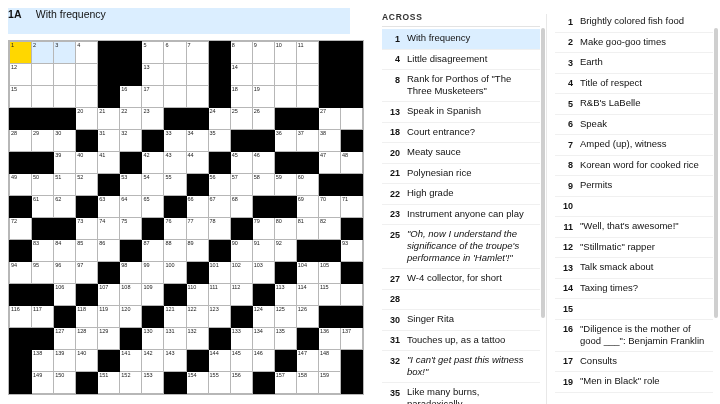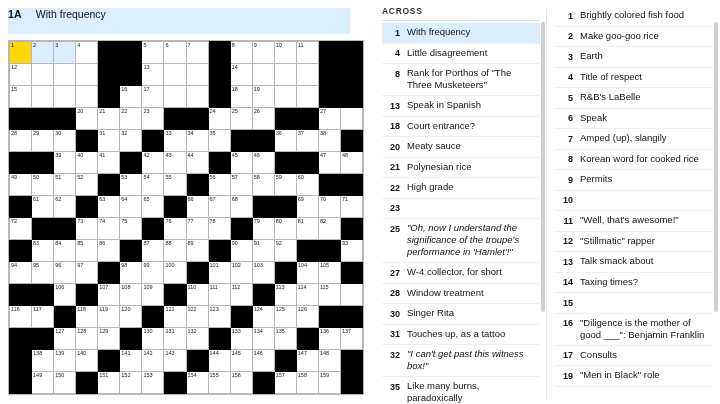--- a/index.html
+++ b/index.html
@@ -88,21 +88,21 @@
     font-size: 5.5px;
     line-height: 6px;
     color: #1a1a1a;
     font-family: "Liberation Sans", sans-serif;
   }
 
   
   .clues {
     flex: 1 1 auto;
     display: flex;
-    padding-top: 6px;
+    padding-top: 12px;
     box-sizing: border-box;
     overflow: hidden;
   }
   .clue-col {
     width: 172px;
     flex: 0 0 172px;
     padding: 0 6px 0 8px;
     box-sizing: border-box;
     position: relative;
     overflow: hidden;
@@ -826,32 +826,32 @@
           <li>
             <span class="n">21</span>
             <span class="c">Polynesian rice</span>
           </li>
           <li>
             <span class="n">22</span>
             <span class="c">High grade</span>
           </li>
           <li>
             <span class="n">23</span>
+            <span class="c">Instrument anyone can play</span>
           </li>
           <li>
             <span class="n">25</span>
             <span class="c"><i>"Oh, now I understand the significance of the troupe's performance in 'Hamlet'!"</i></span>
           </li>
           <li>
             <span class="n">27</span>
             <span class="c">W-4 collector, for short</span>
           </li>
           <li>
             <span class="n">28</span>
-            <span class="c">Window treatment</span>
           </li>
           <li>
             <span class="n">30</span>
             <span class="c">Singer Rita</span>
           </li>
           <li>
             <span class="n">31</span>
             <span class="c">Touches up, as a tattoo</span>
           </li>
           <li>
@@ -871,41 +871,41 @@
     <div class="divider"></div>
 
     <div class="clue-col">
       <ul class="clue-list" id="down-list">
           <li>
             <span class="n">1</span>
             <span class="c">Brightly colored fish food</span>
           </li>
           <li>
             <span class="n">2</span>
-            <span class="c">Make goo-goo rice</span>
+            <span class="c">Make goo-goo times</span>
           </li>
           <li>
             <span class="n">3</span>
             <span class="c">Earth</span>
           </li>
           <li>
             <span class="n">4</span>
             <span class="c">Title of respect</span>
           </li>
           <li>
             <span class="n">5</span>
             <span class="c">R&amp;B's LaBelle</span>
           </li>
           <li>
             <span class="n">6</span>
             <span class="c">Speak</span>
           </li>
           <li>
             <span class="n">7</span>
-            <span class="c">Amped (up), slangily</span>
+            <span class="c">Amped (up), witness</span>
           </li>
           <li>
             <span class="n">8</span>
             <span class="c">Korean word for cooked rice</span>
           </li>
           <li>
             <span class="n">9</span>
             <span class="c">Permits</span>
           </li>
           <li>

